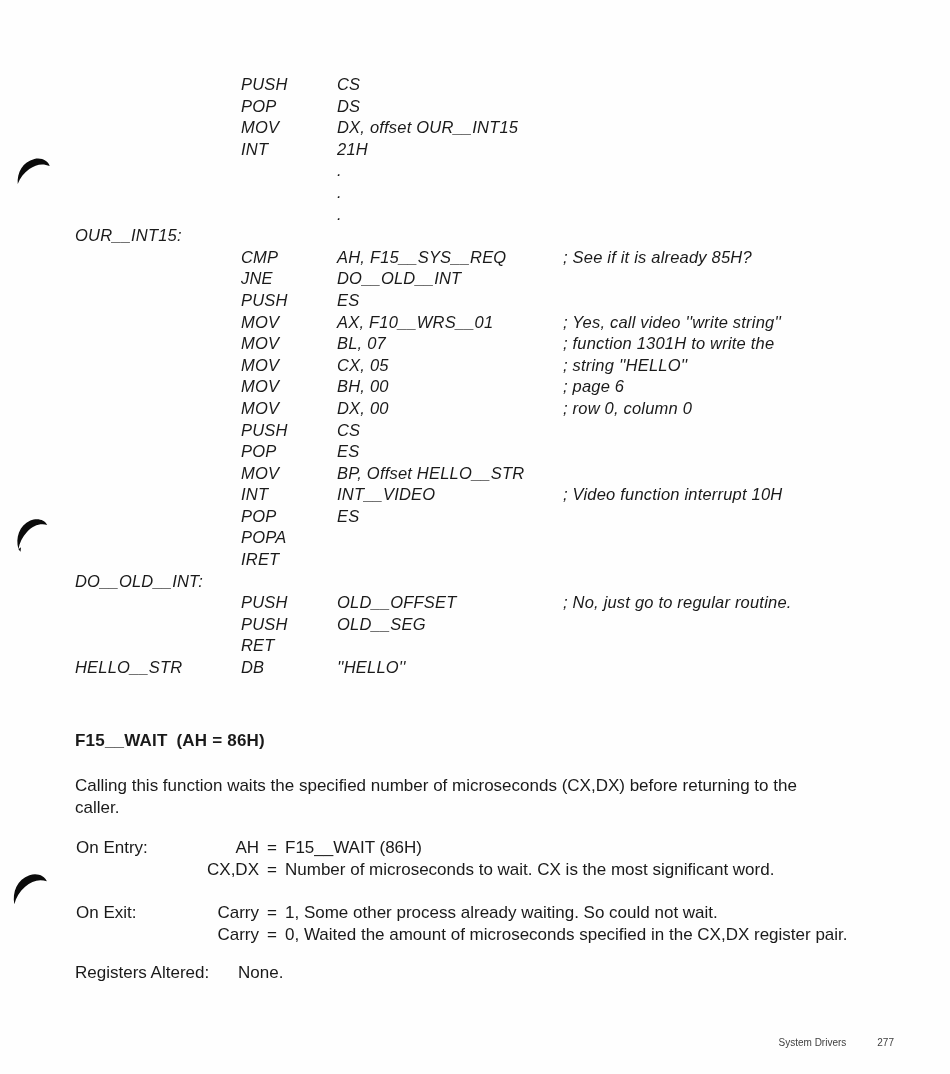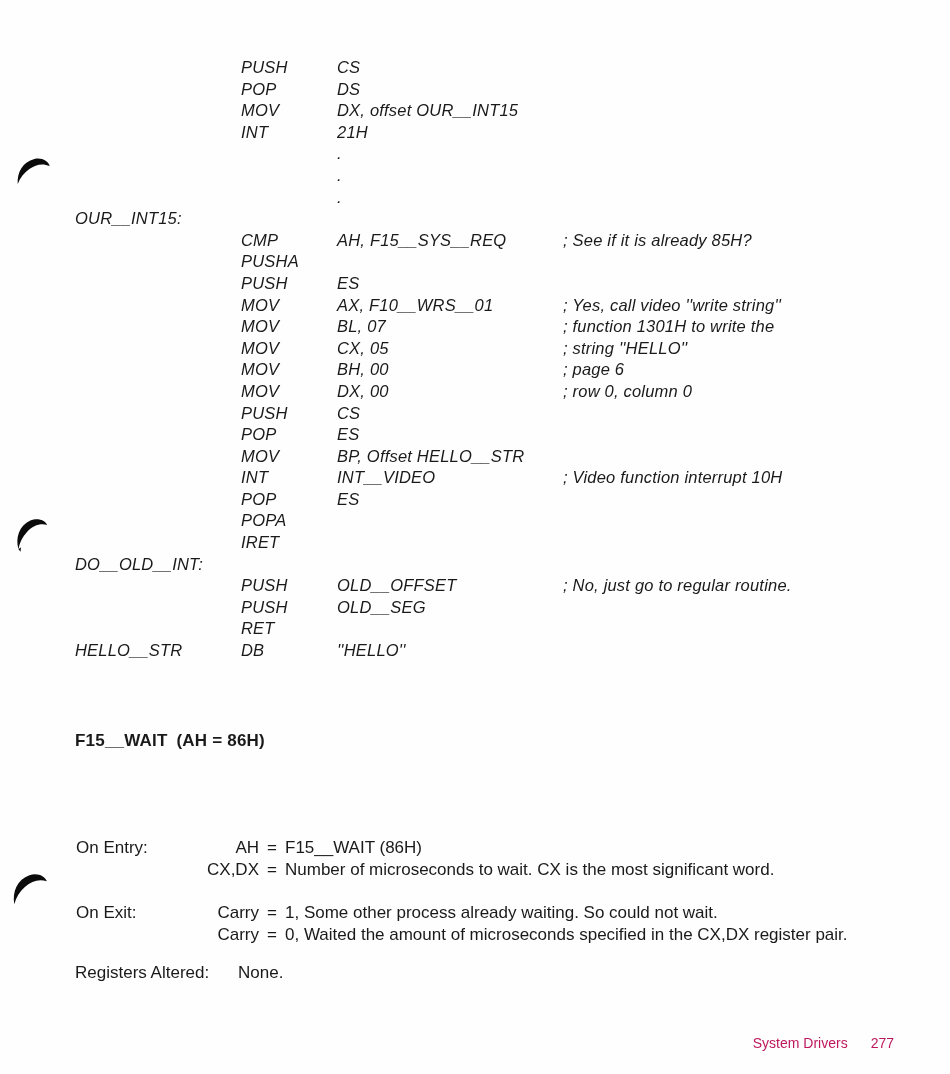--- a/index.html
+++ b/index.html
@@ -14,21 +14,21 @@
   }
 
   
   .mark{position:absolute;}
   .mark svg{display:block;}
   .mark1{left:16px;top:156px;transform:rotate(4deg);}
   .mark2{left:14px;top:517px;transform:rotate(-7deg);}
   .mark3{left:11px;top:871px;transform:rotate(-2deg);}
 
   
-  .code-listing{position:absolute;left:0;top:57px;width:760px;}
+  .code-listing{position:absolute;left:0;top:74px;width:760px;}
   .code-row{position:relative;height:21.6px;font-style:italic;font-size:16.5px;letter-spacing:.2px;}
   .code-row span{position:absolute;top:0;white-space:pre;line-height:21.6px;}
   .c-label{left:75px;}
   .c-mn{left:241px;}
   .c-op{left:337px;}
   .c-cm{left:563px;}
 
   
   .fn-heading{position:absolute;left:75px;top:731px;font-size:17px;font-weight:bold;letter-spacing:.2px;white-space:nowrap;}
   .fn-heading .args{margin-left:9px;}
@@ -45,21 +45,21 @@
   .reg-row span{position:absolute;top:0;white-space:nowrap;}
   .reg{left:118px;width:92px;text-align:right;}
   .eq{left:218px;}
   .val{left:236px;}
 
   .registers-line{position:absolute;left:0;top:962px;width:950px;font-size:17px;line-height:22px;}
   .registers-line .ra-label{position:absolute;left:75px;white-space:nowrap;}
   .registers-line .ra-value{position:absolute;left:238px;white-space:nowrap;}
 
   
-  .footer{position:absolute;top:1035px;right:56px;font-size:14px;line-height:16px;display:flex;gap:23px;color:#be185d;}
+  .footer{position:absolute;top:1035px;right:56px;font-size:10px;line-height:16px;display:flex;gap:31px;color:#404040;}
   .footer span{white-space:nowrap;}
 </style>
 </head>
 <body>
 
 <div class="page">
 
   <div class="mark mark1">
     <svg width="35" height="32" viewBox="0 0 40 36">
       <path d="M3,33 C1,20 7,7 20,3 C28,0.5 36,4 38,10 C30,7 22,9 15,15 C9,20 5,26 3,33 Z" fill="#0b0b0b"></path>
@@ -133,27 +133,27 @@
     <span class="c-cm"></span>
   </div>
 
   <div class="code-row">
     <span class="c-label"></span>
     <span class="c-mn">CMP</span>
     <span class="c-op">AH, F15__SYS__REQ</span>
     <span class="c-cm">; See if it is already 85H?</span>
   </div>
 
-
-  <div class="code-row">
-    <span class="c-label"></span>
-    <span class="c-mn">PUSHA</span>
-    <span class="c-op"></span>
-    <span class="c-cm"></span>
-  </div>
+  <div class="code-row">
+    <span class="c-label"></span>
+    <span class="c-mn">JNE</span>
+    <span class="c-op">DO__OLD__INT</span>
+    <span class="c-cm"></span>
+  </div>
+
 
   <div class="code-row">
     <span class="c-label"></span>
     <span class="c-mn">PUSH</span>
     <span class="c-op">ES</span>
     <span class="c-cm"></span>
   </div>
 
   <div class="code-row">
     <span class="c-label"></span>
@@ -272,20 +272,24 @@
     <span class="c-mn">DB</span>
     <span class="c-op">''HELLO''</span>
     <span class="c-cm"></span>
   </div>
 </div>
 
   <div class="fn-heading">
     <span>F15__WAIT</span><span class="args">(AH = 86H)</span>
   </div>
 
+  <div class="desc">
+    <div>Calling this function waits the specified number of microseconds (CX,DX) before returning to the</div>
+    <div>caller.</div>
+  </div>
 
   <div class="doc-block entry-block">
     <span class="side-label">On Entry:</span>
     <div class="reg-rows">
   <div class="reg-row">
     <span class="reg">AH</span>
     <span class="eq">=</span>
     <span class="val">F15__WAIT (86H)</span>
   </div>
 

